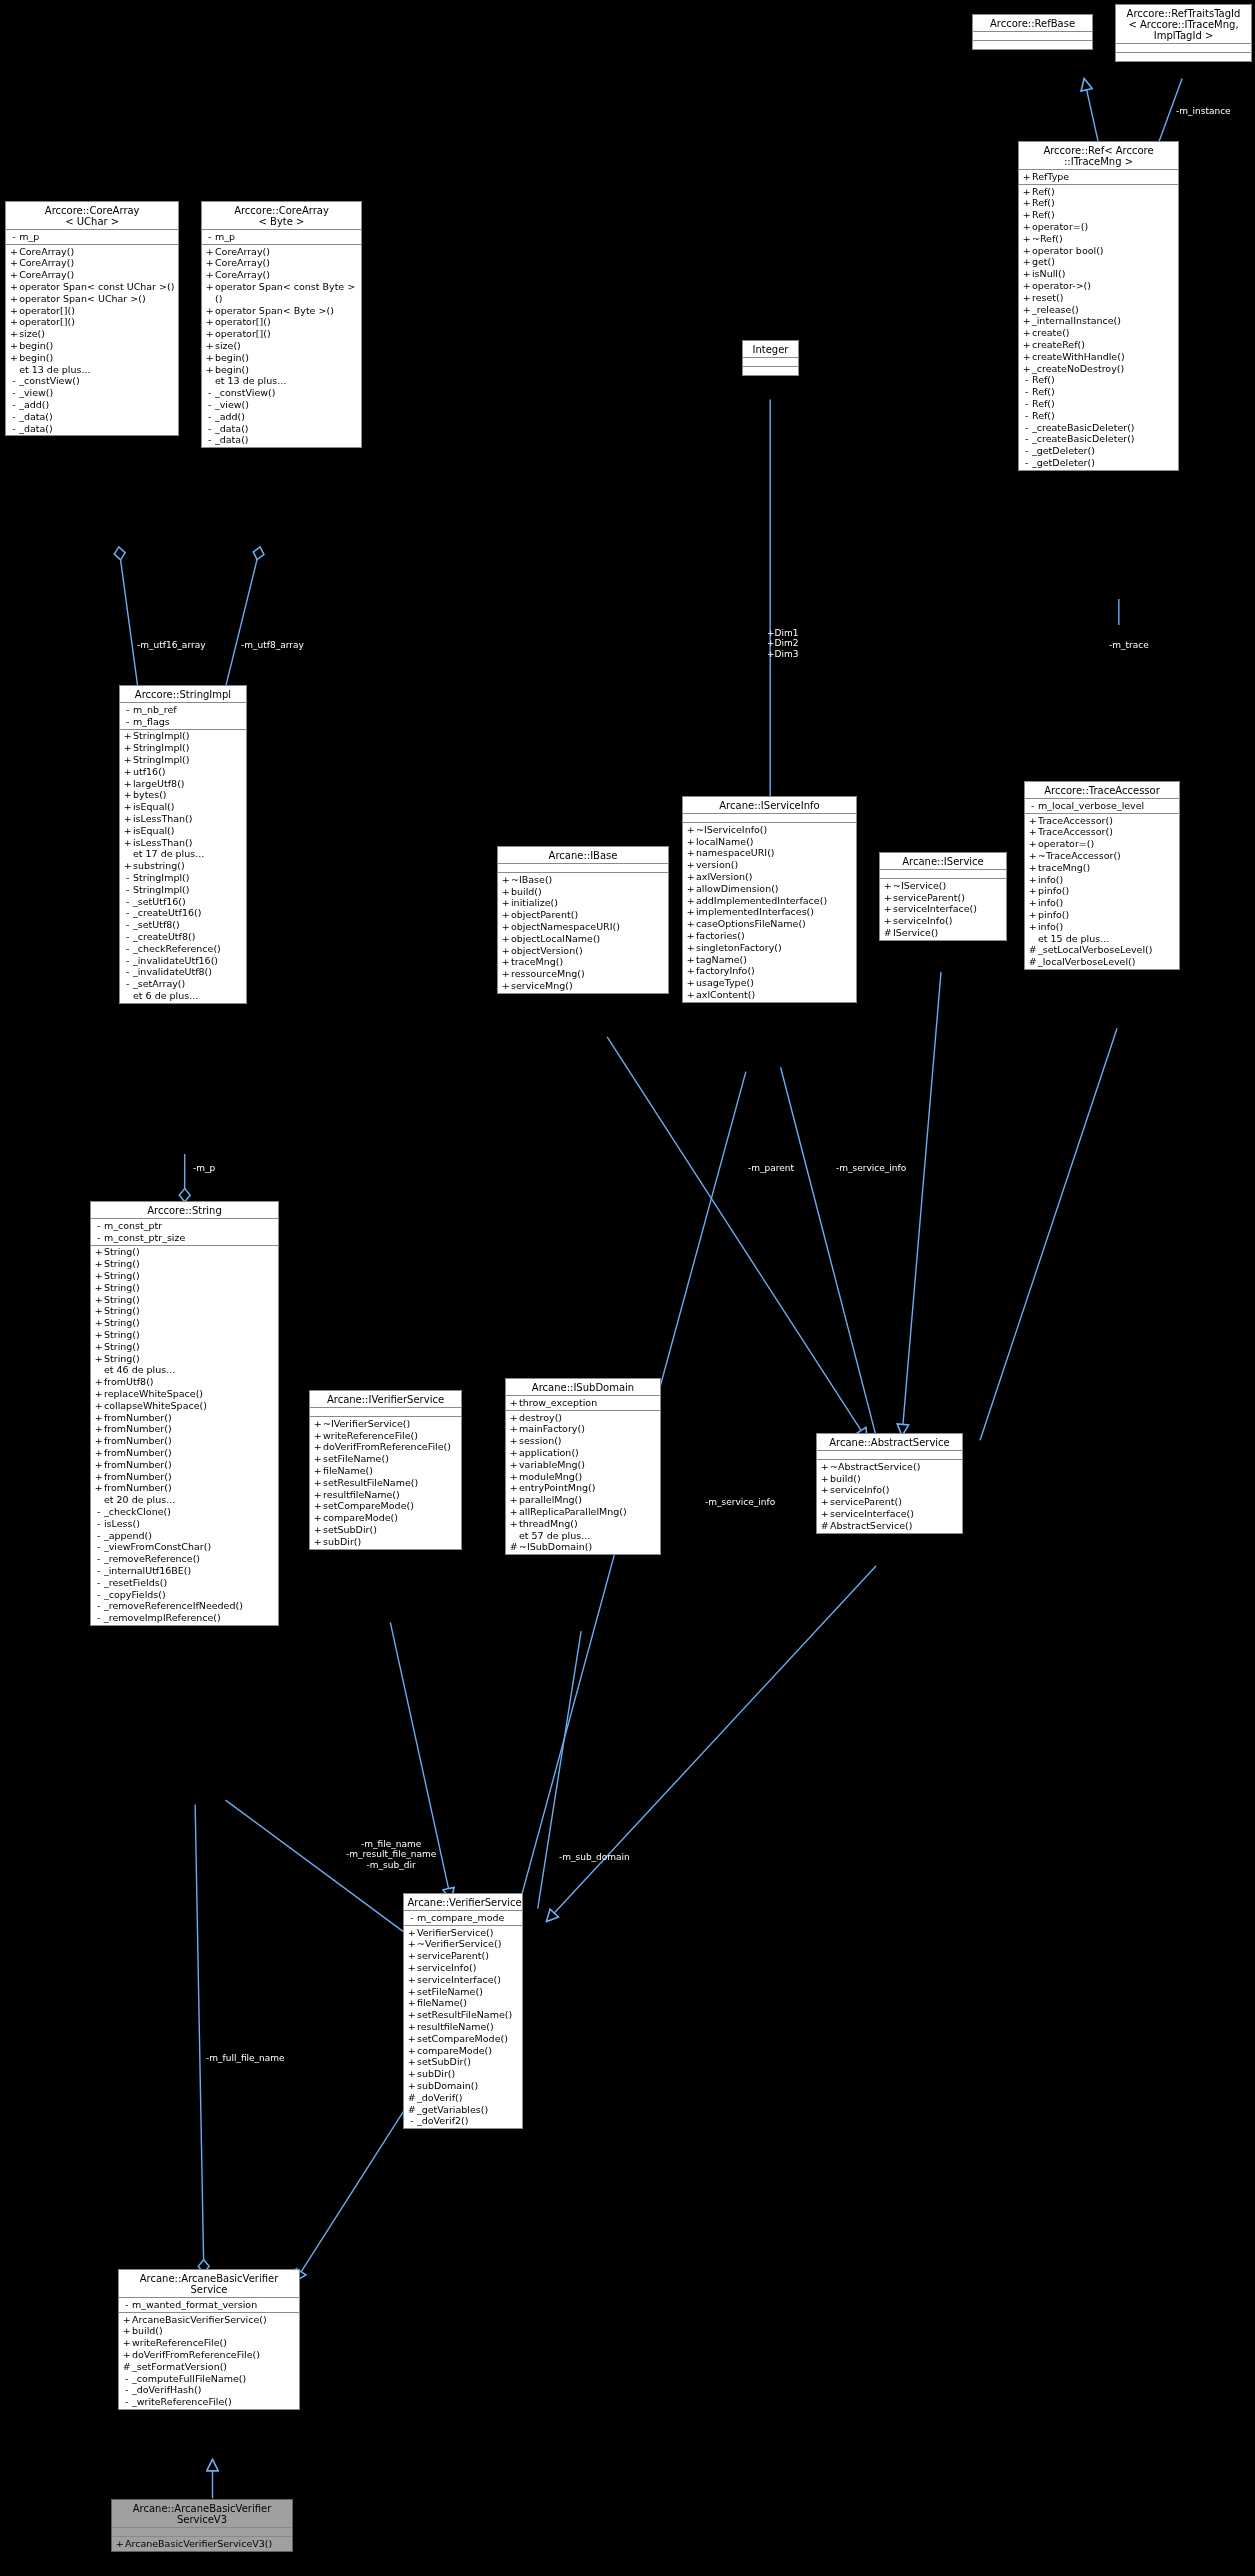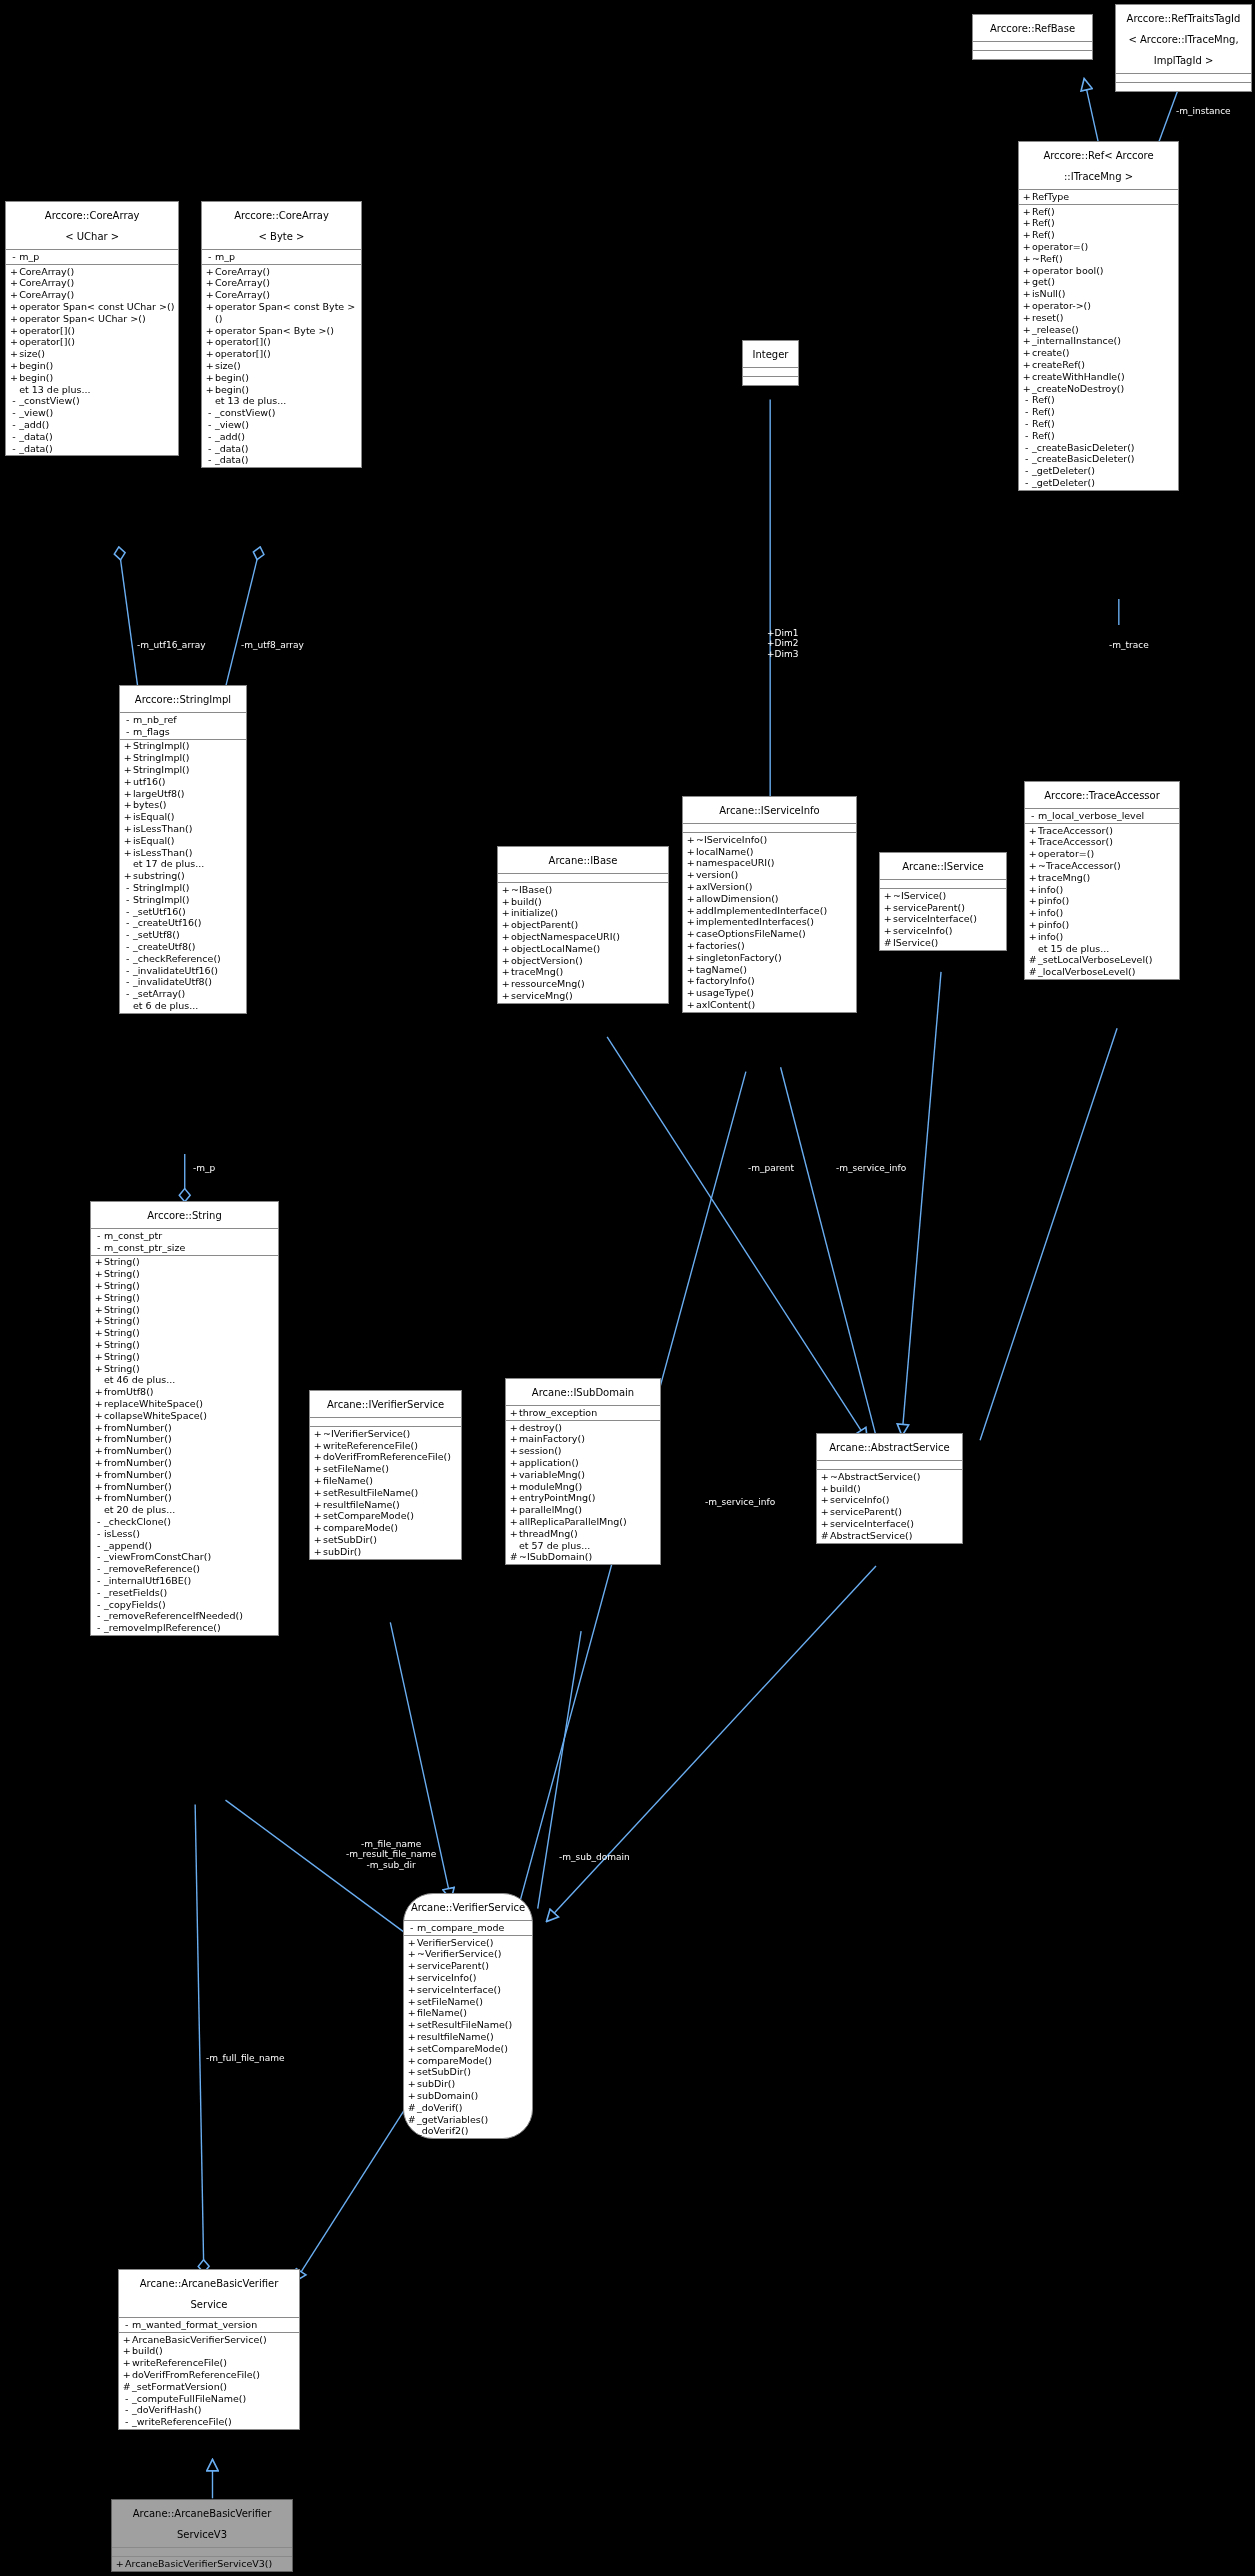--- a/index.html
+++ b/index.html
@@ -15,21 +15,21 @@
     background:#ffffff;
     border:0.9px solid #8a8a8a;
     box-sizing:border-box;
     color:#000;
     z-index:5;
   }
   .node.gray{background:#a0a0a0;border:0.9px solid #606060;}
   .node .title{
     text-align:center;
     font-size:10px;
-    line-height:21px;
+    line-height:11px;
     padding:2.6px 3.5px 2.6px 3.5px;
     border-bottom:0.9px solid #8a8a8a;
     white-space:pre-line;
   }
   .node .sec{
     border-bottom:0.9px solid #8a8a8a;
     padding:0.9px 0 0.9px 0;
     min-height:6px;
   }
   .node .sec:last-child{border-bottom:none;}
@@ -993,21 +993,21 @@
           <span class="vis">+</span>
           <span class="nm">serviceInterface()</span>
         </div>
         <div class="row">
           <span class="vis">#</span>
           <span class="nm">AbstractService()</span>
         </div>
       </div>
   </div>
 
-  <div class="node" style="left:403px;top:1893px;width:130px;border-radius:30px;">
+  <div class="node" style="left:403px;top:1893px;width:120px;">
     <div class="title">Arcane::VerifierService</div>
     <div class="sec">
         <div class="row">
           <span class="vis">-</span>
           <span class="nm">m_compare_mode</span>
         </div>
       </div>
     <div class="sec">
         <div class="row">
           <span class="vis">+</span>

